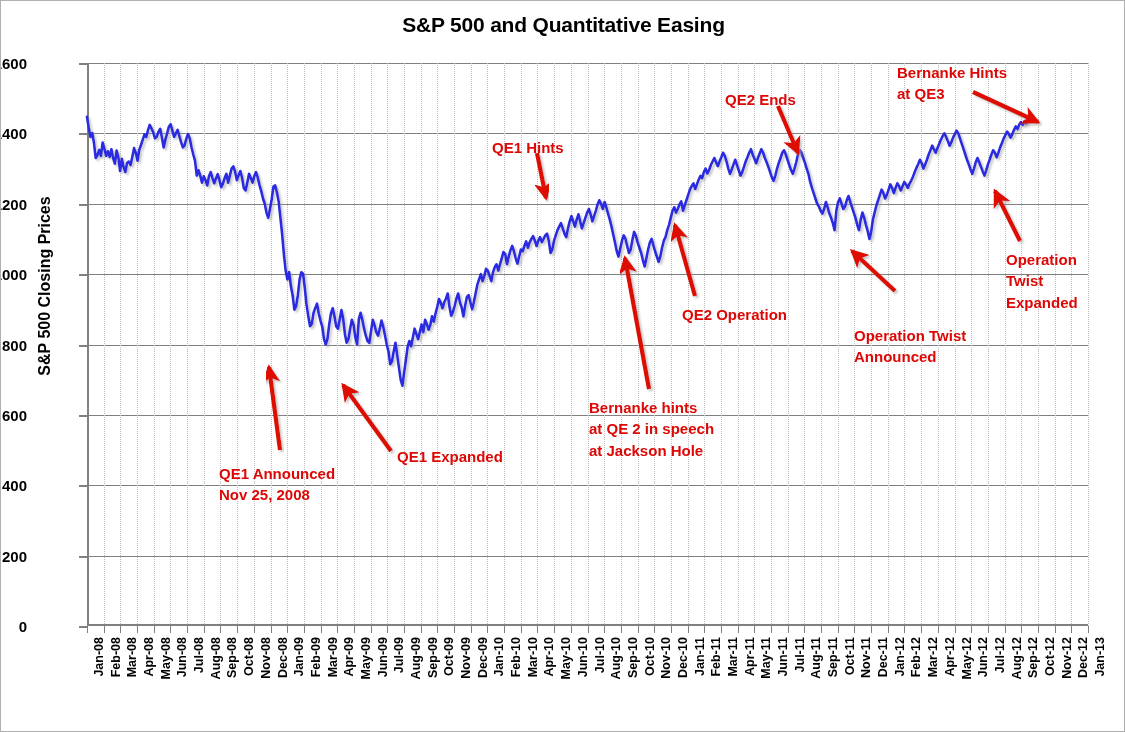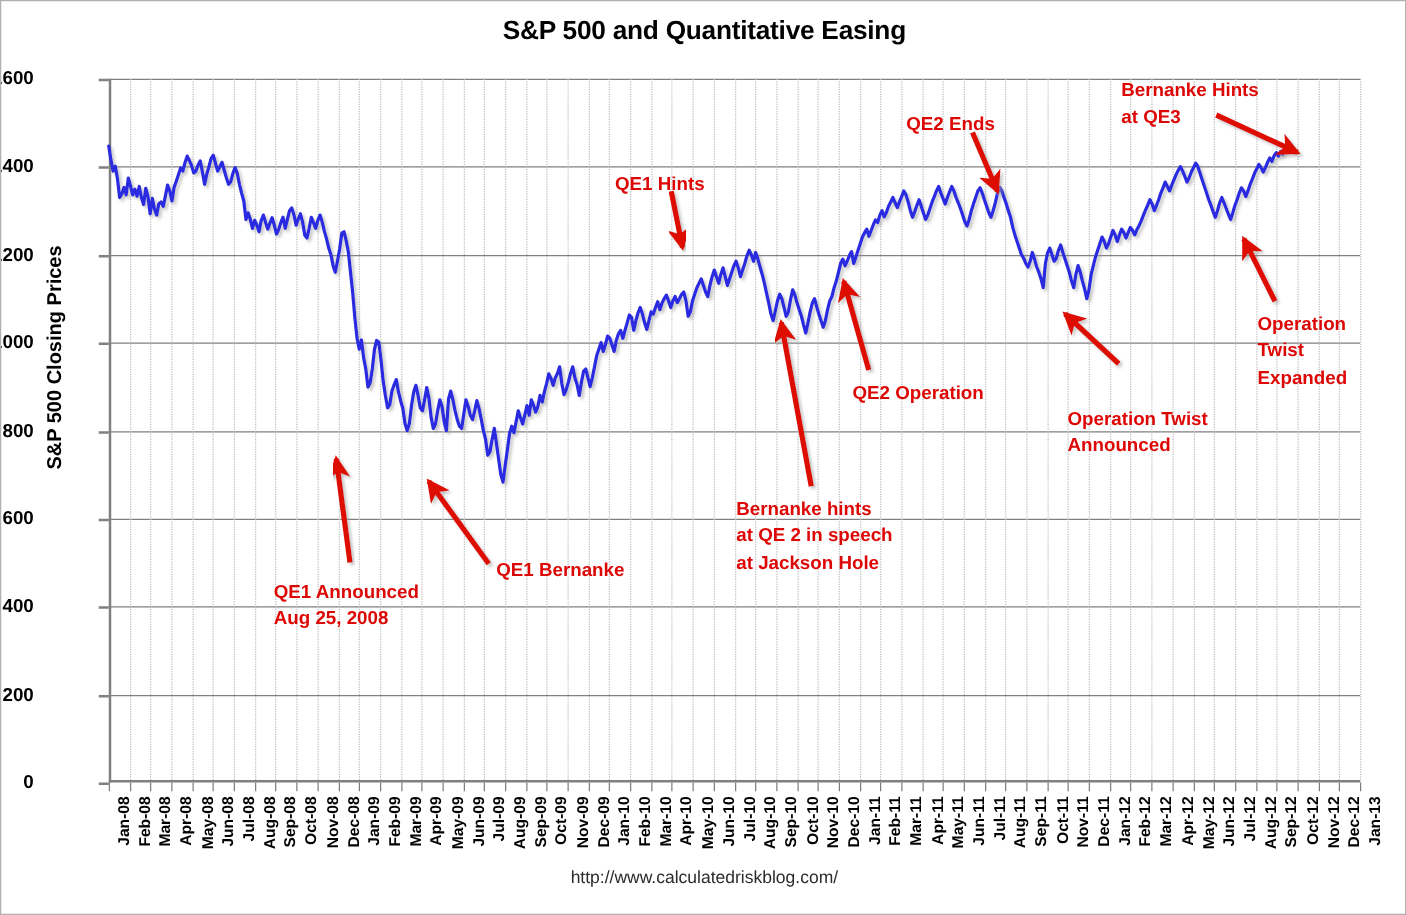--- a/index.html
+++ b/index.html
@@ -382,32 +382,31 @@
       <line x1="648" y1="388" x2="624" y2="257" stroke="#DD0806" stroke-width="4.2" marker-end="url(#arrowhead)" filter="url(#softshadow)"></line>
       <line x1="694" y1="295" x2="674" y2="224" stroke="#DD0806" stroke-width="4.2" marker-end="url(#arrowhead)" filter="url(#softshadow)"></line>
       <line x1="777" y1="105" x2="797" y2="152" stroke="#DD0806" stroke-width="4.2" marker-end="url(#arrowhead)" filter="url(#softshadow)"></line>
       <line x1="894" y1="290" x2="851" y2="250" stroke="#DD0806" stroke-width="4.2" marker-end="url(#arrowhead)" filter="url(#softshadow)"></line>
       <line x1="1019" y1="240" x2="994" y2="190" stroke="#DD0806" stroke-width="4.2" marker-end="url(#arrowhead)" filter="url(#softshadow)"></line>
       <line x1="972" y1="91" x2="1037" y2="121" stroke="#DD0806" stroke-width="4.2" marker-end="url(#arrowhead)" filter="url(#softshadow)"></line>
     </svg>
 
   <div id="annotations-layer">
       <div class="annotation" style="left: 218px; top: 462px;">QE1 Announced
-Aug 25, 2008</div>
-      <div class="annotation" style="left: 396px; top: 445px;">QE1 Bernanke</div>
+Nov 25, 2008</div>
+      <div class="annotation" style="left: 396px; top: 445px;">QE1 Expanded</div>
       <div class="annotation" style="left: 491px; top: 136px;">QE1 Hints</div>
       <div class="annotation" style="left: 588px; top: 396px;">Bernanke hints
 at QE 2 in speech
 at Jackson Hole</div>
       <div class="annotation" style="left: 681px; top: 303px;">QE2 Operation</div>
       <div class="annotation" style="left: 724px; top: 88px;">QE2 Ends</div>
       <div class="annotation" style="left: 853px; top: 296px; margin-top: 28px;">Operation Twist
 Announced</div>
       <div class="annotation" style="left: 1005px; top: 248px;">Operation
 Twist
 Expanded</div>
       <div class="annotation" style="left: 896px; top: 61px;">Bernanke Hints
 at QE3</div>
     </div>
 
-  <div id="source-url">http://www.calculatedriskblog.com/</div>
 
 </div>
 
 </body></html>

